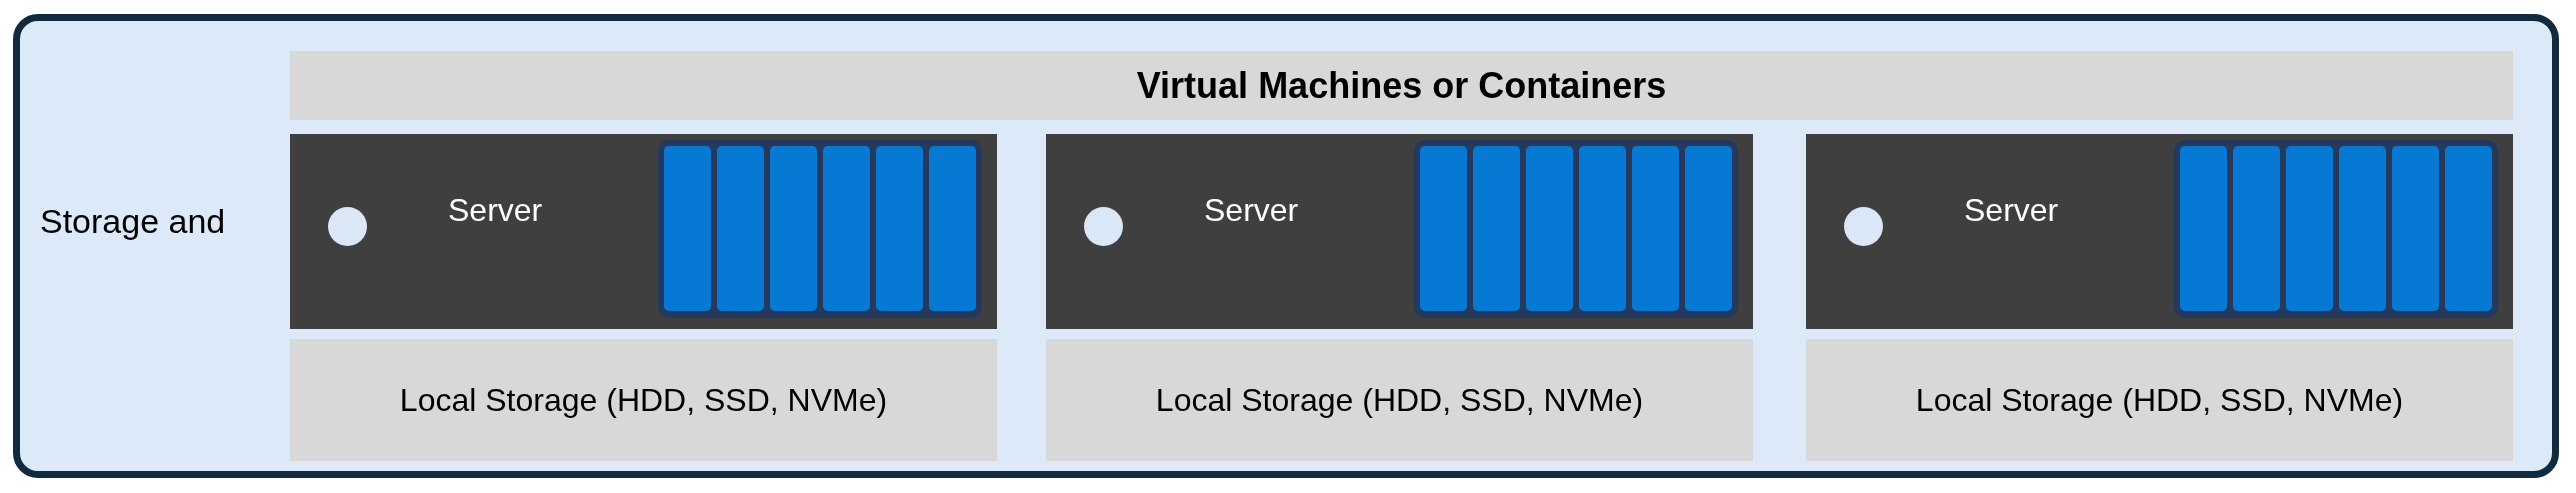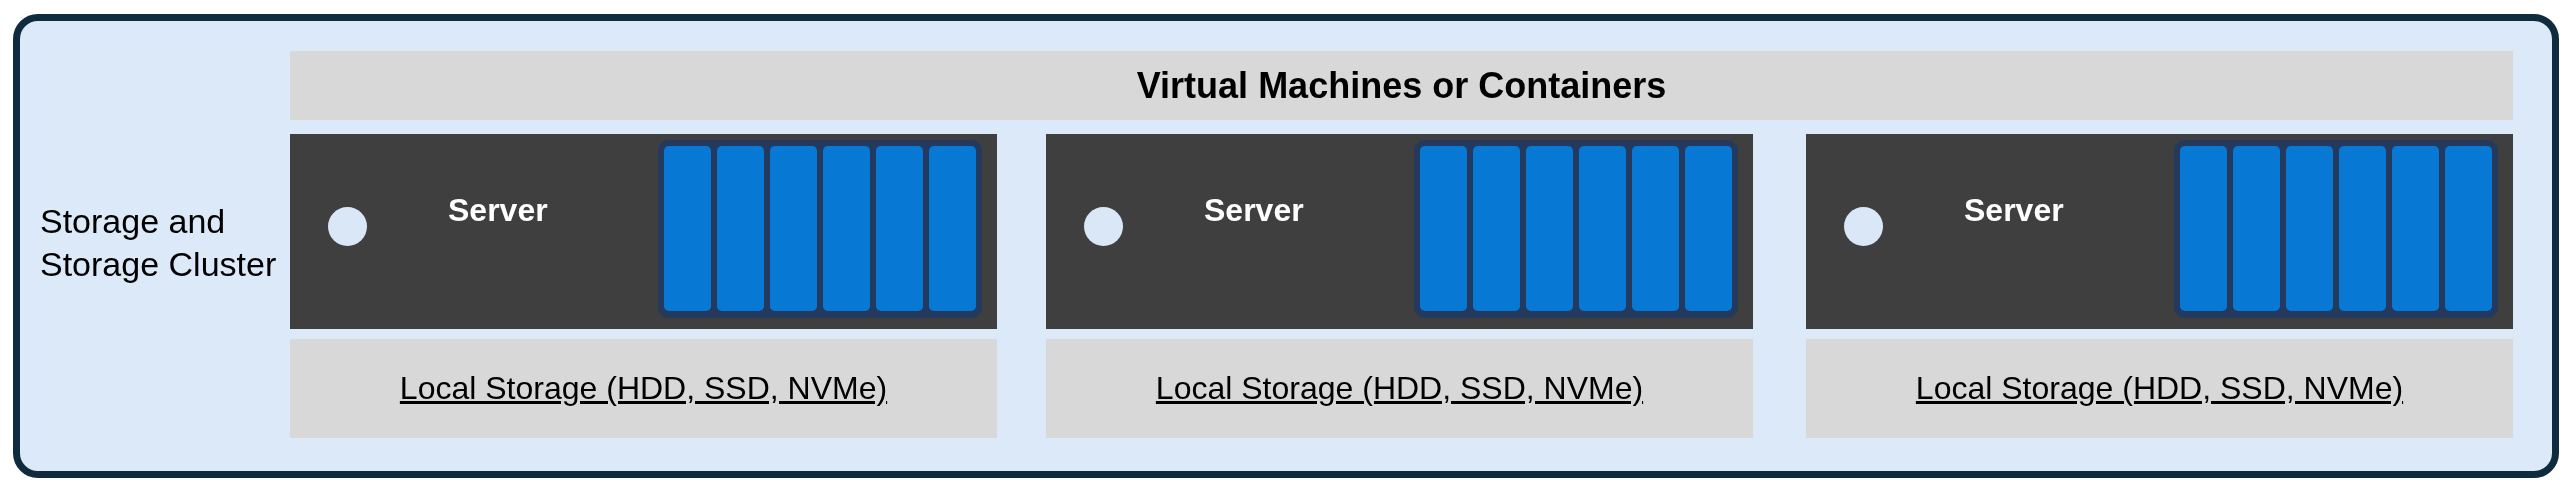--- a/index.html
+++ b/index.html
@@ -71,59 +71,56 @@
     border-radius: 50%;
     background: var(--indicator-light-blue);
   }
   .server-label {
     position: absolute;
     left: 158px; top: 60px;
     font-size: 32px;
     line-height: 32px;
     color: var(--text-light);
     white-space: nowrap;
-    font-weight: bold;
   }
   .disk-group {
     position: absolute;
     left: 368px; top: 5.5px;
     width: 324px; height: 178px;
     background: var(--disk-frame-navy);
     border-radius: 11px;
     padding: 6.2px;
     display: flex;
     gap: 6.2px;
   }
   .disk-bar {
     flex: 1;
     background: var(--disk-blue);
     border-radius: 4.8px;
   }
   .storage-bar {
     position: absolute;
     left: 0; top: 205px;
-    width: 707px; height: 99px;
+    width: 707px; height: 122px;
     background: var(--band-gray);
     display: flex; align-items: center; justify-content: center;
     font-size: 32px;
     color: var(--text-dark);
     white-space: nowrap;
-    text-decoration: underline;
   }
 </style>
 </head>
 <body>
 
 <div class="canvas">
 
   <div class="cluster-outline"></div>
 
   <div class="cluster-label">
     <div>Storage and</div>
-    <div>Storage Cluster</div>
   </div>
 
   <div class="vm-header">Virtual Machines or Containers</div>
 
   <div class="server-column col-0">
     <div class="server-box">
       <span class="power-circle"></span>
       <span class="server-label">Server</span>
       <div class="disk-group">
           <div class="disk-bar"></div>

